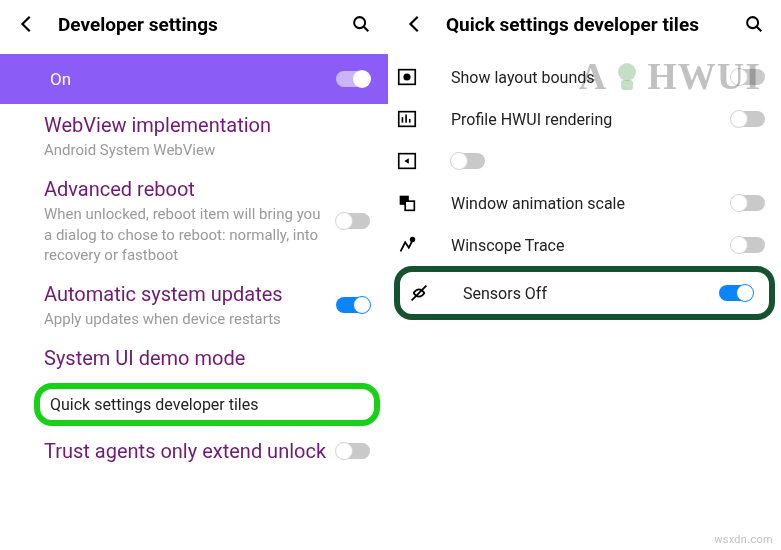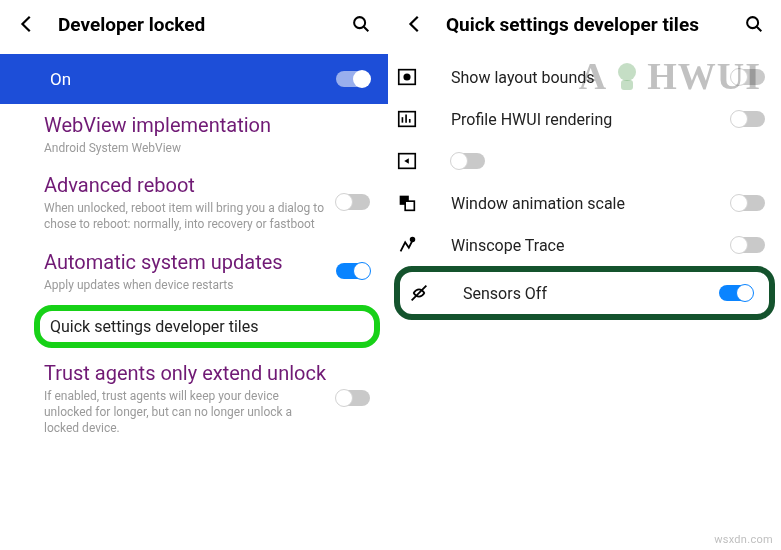--- a/index.html
+++ b/index.html
@@ -34,23 +34,23 @@
   }
   .search-icon svg { display: block; }
   .row {
     display: flex;
     align-items: center;
     padding: 8px 18px 8px 44px;
     position: relative;
   }
   .row .texts { flex: 1; padding-right: 8px; }
   .row .title { font-size: 20px; color: #701a75; line-height: 1.3; }
-  .row .sub { font-size: 12px; color: #9a9a9a; line-height: 1.35; margin-top: 2px; }
+  .row .sub { font-size: 15px; color: #9a9a9a; line-height: 1.35; margin-top: 2px; }
   .row.on-row {
-    background: #1d4ed8;
+    background: #8b5cf6;
     color: #fff;
     padding-left: 50px;
     padding-top: 14px;
     padding-bottom: 14px;
     margin-top: 6px;
   }
   .row.on-row .title { color: #fff; font-size: 17px; }
   .toggle {
     width: 34px;
     height: 16px;
@@ -136,21 +136,21 @@
 </head>
 <body>
 
 <div class="panel left">
   <div class="header">
     <span class="back-icon">
       <svg width="22" height="22" viewBox="0 0 24 24" fill="none" stroke="#000" stroke-width="2.4">
           <path d="M15 4 L7 12 L15 20"></path>
         </svg>
     </span>
-    <div class="header-title">Developer locked</div>
+    <div class="header-title">Developer settings</div>
     <span class="search-icon">
       <svg width="22" height="22" viewBox="0 0 24 24" fill="none" stroke="#000" stroke-width="2.2">
           <circle cx="10.5" cy="10.5" r="6"></circle>
           <line x1="20" y1="20" x2="15" y2="15"></line>
         </svg>
     </span>
   </div>
 
   <div class="row on-row">
     <div class="texts">
@@ -181,29 +181,33 @@
   <div class="row">
     <div class="texts">
       <div class="title">Automatic system updates</div>
       <div class="sub">Apply updates when device restarts</div>
     </div>
     <div class="toggle on">
         <div class="knob"></div>
       </div>
   </div>
 
+  <div class="row">
+    <div class="texts">
+      <div class="title">System UI demo mode</div>
+    </div>
+  </div>
 
   <div class="highlight">
     <div class="title">Quick settings developer tiles</div>
   </div>
 
   <div class="row">
     <div class="texts">
       <div class="title">Trust agents only extend unlock</div>
-      <div class="sub">If enabled, trust agents will keep your device unlocked for longer, but can no longer unlock a locked device.</div>
     </div>
     <div class="toggle">
         <div class="knob"></div>
       </div>
   </div>
 </div>
 
 <div class="panel right">
   <div class="header">
     <span class="back-icon">

